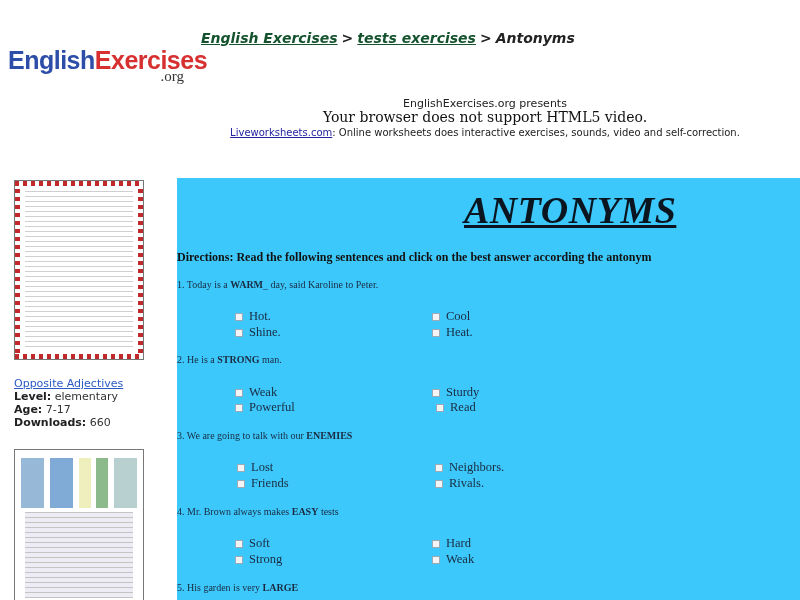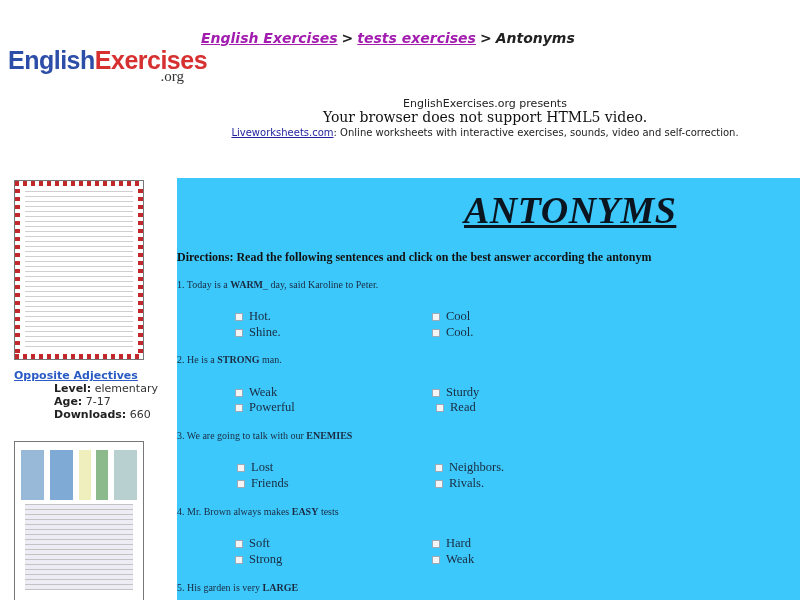--- a/index.html
+++ b/index.html
@@ -23,21 +23,21 @@
   .logo .l2 {
     position: absolute; right: 4px; top: 22px;
     font-family: "Liberation Serif", serif;
     font-size: 15px; color: #333;
   }
   .breadcrumb {
     position: absolute; left: 201px; top: 30px;
     font-size: 14px; font-weight: bold; font-style: italic;
     color: #222;
   }
-  .breadcrumb a { color: #a21caf; text-decoration: underline; }
+  .breadcrumb a { color: #14532d; text-decoration: underline; }
   .breadcrumb .sep { margin: 0 4px; }
 
   .presents {
     position: absolute; left: 190px; top: 97px; width: 590px;
     text-align: center; font-size: 11px; color: #222; line-height: 13px;
   }
   .video-msg {
     position: absolute; left: 190px; top: 109px; width: 590px;
     text-align: center; font-family: "DejaVu Serif", serif; font-size: 14px; color: #111;
   }
@@ -65,23 +65,23 @@
     background: repeating-linear-gradient(180deg, #bbb 0 1px, transparent 1px 5px);
     opacity: 0.7;
   }
   .thumb2 { height: 160px; margin-top: 0; }
   .thumb2 .pics {
     position: absolute; left: 6px; right: 6px; top: 8px; height: 50px;
     background: linear-gradient(90deg, #6b9bc7 0 20%, #fff 20% 25%, #4a86c5 25% 45%, #fff 45% 50%, #e8e8a0 50% 60%, #fff 60% 65%, #5a9c5a 65% 75%, #fff 75% 80%, #9bb 80% 100%);
     opacity: 0.7;
   }
   .thumb2 .lines { top: 62px; background: repeating-linear-gradient(180deg, #aaa 0 1px, #e6e4f0 1px 5px); }
-  .ws-title { display:block; margin-top: 9px; font-size: 11px; font-weight: bold; color: #2a5bc4; text-decoration: underline; }
+  .ws-title { display:block; margin-top: 17px; font-size: 11px; font-weight: normal; color: #2a5bc4; text-decoration: underline; }
   .ws-meta { font-size: 11px; color: #333; line-height: 13px; }
-  .ws-meta b { color: #222; margin-left: 40px; }
+  .ws-meta b { color: #222; }
 
   .panel {
     position: absolute; left: 177px; top: 178px; width: 623px; height: 422px;
     background: #3cc8fb;
     font-family: "Liberation Serif", serif; color: #1a2a40;
   }
   .panel h1 {
     position: absolute; left: 287px; top: 10px; margin: 0;
     font-family: "Liberation Serif", serif; font-size: 38px;
     font-style: italic; font-weight: bold; color: #0a1520;
@@ -107,21 +107,21 @@
   <div class="l1"><span class="eng">English</span><span class="exe">Exercises</span></div>
   <div class="l2">.org</div>
 </div>
 
 <div class="breadcrumb">
   <a>English Exercises</a><span class="sep">&gt;</span><a>tests exercises</a><span class="sep">&gt;</span><span>Antonyms</span>
 </div>
 
 <div class="presents">EnglishExercises.org presents</div>
 <div class="video-msg">Your browser does not support HTML5 video.</div>
-<div class="livews"><a>Liveworksheets.com</a><span>: Online worksheets with interactive exercises, sounds, video and self-correction.</span></div>
+<div class="livews"><a>Liveworksheets.com</a><span>: Online worksheets does interactive exercises, sounds, video and self-correction.</span></div>
 
 <div class="sidebar">
   <div class="thumb thumb1">
       <div class="lines"></div>
     </div>
   <a class="ws-title">Opposite Adjectives</a>
   <div class="ws-meta"><b>Level:</b> <span>elementary</span></div>
   <div class="ws-meta"><b>Age:</b> <span>7-17</span></div>
   <div class="ws-meta"><b>Downloads:</b> <span>660</span></div>
   <div style="height:20px"></div>
@@ -143,21 +143,21 @@
   <label class="opt" style="left:255px;top:131px">
       <span class="cb"></span>
       <span>Cool</span>
     </label>
   <label class="opt" style="left:58px;top:147px">
       <span class="cb"></span>
       <span>Shine.</span>
     </label>
   <label class="opt" style="left:255px;top:147px">
       <span class="cb"></span>
-      <span>Cool.</span>
+      <span>Heat.</span>
     </label>
 
   <div class="question" style="top:176px"><span>2. He is a </span><b>STRONG</b><span> man.</span></div>
   <label class="opt" style="left:58px;top:207px">
       <span class="cb"></span>
       <span>Weak</span>
     </label>
   <label class="opt" style="left:255px;top:207px">
       <span class="cb"></span>
       <span>Sturdy</span>

